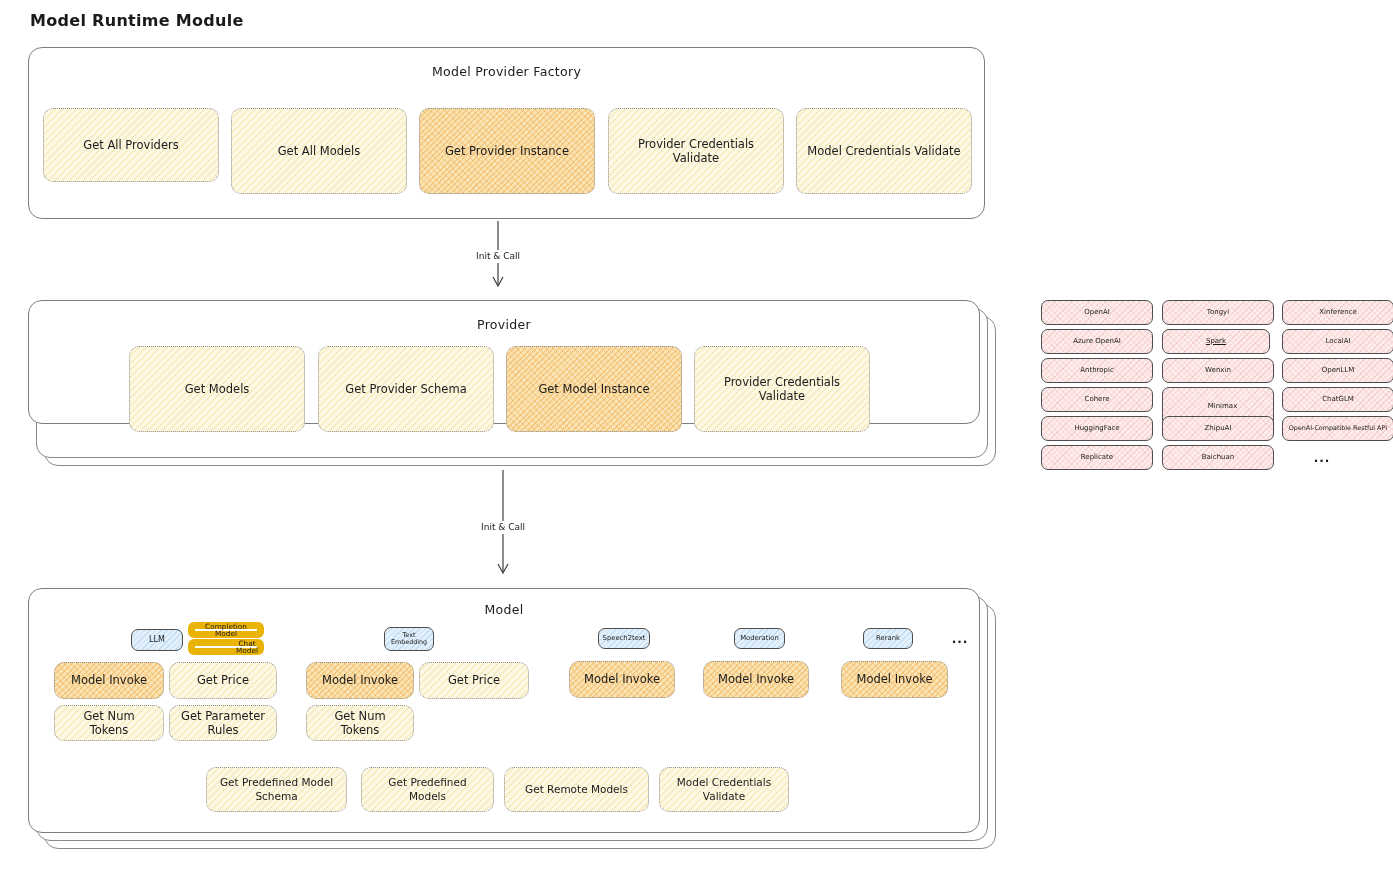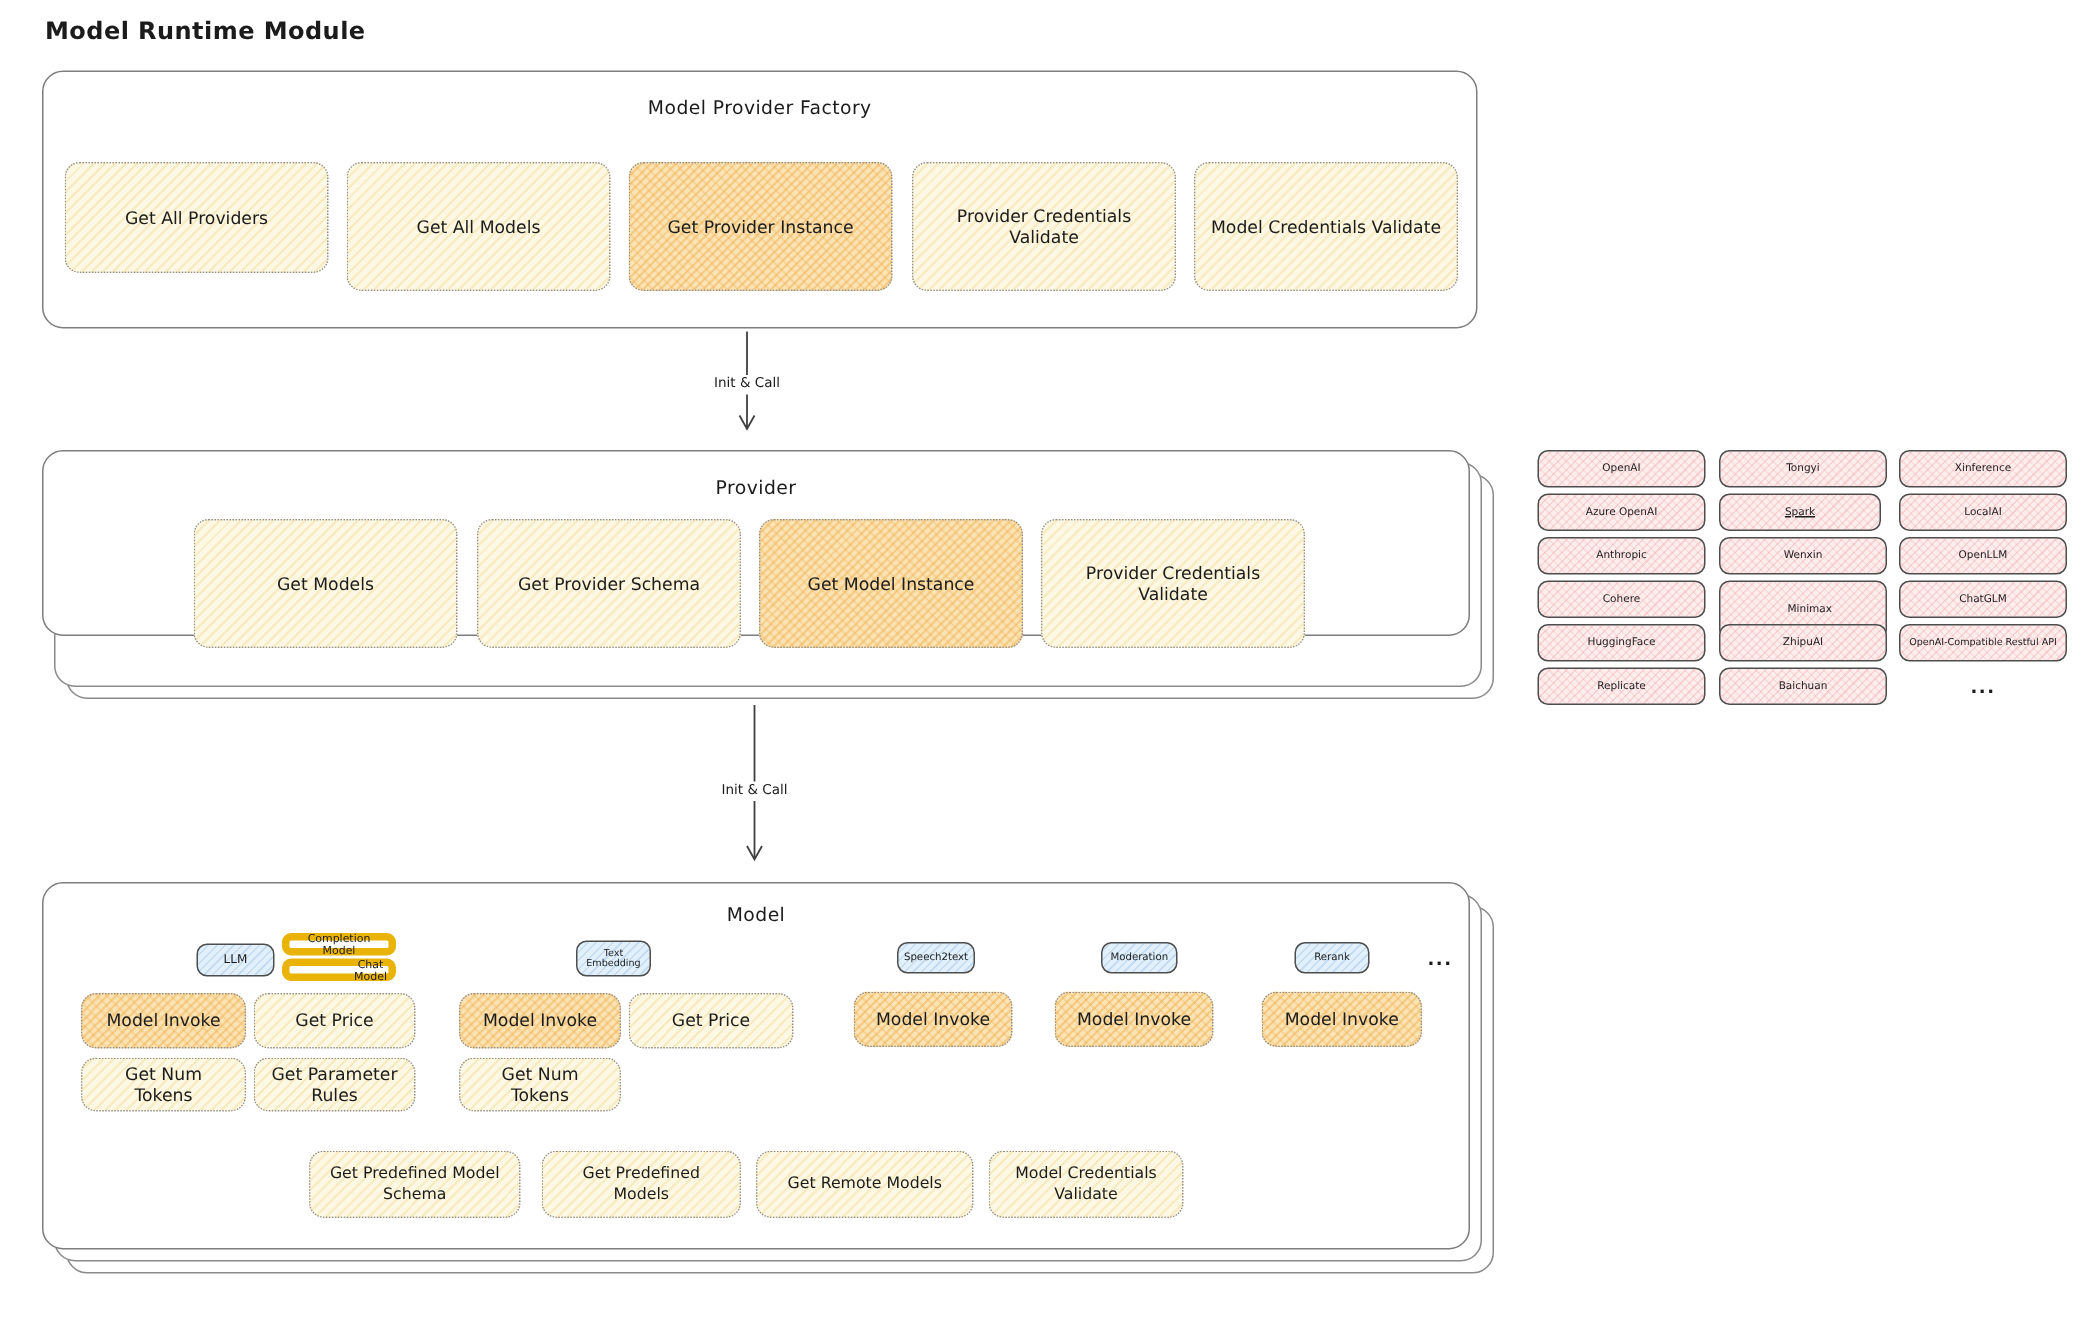--- a/index.html
+++ b/index.html
@@ -34,36 +34,36 @@
   }
   .fn.small-fn{font-size:10.5px;}
   
   .pink{
     display:flex;align-items:center;justify-content:center;text-align:right;
     border:1px solid #4d4d4d;border-radius:7px;
     background-color:#fdeded;
     background-image:
       repeating-linear-gradient(-45deg,rgba(231,120,120,.22) 0 1px,transparent 1px 4px),
       repeating-linear-gradient(45deg,rgba(231,120,120,.13) 0 1px,transparent 1px 4px);
-    font-size:7px;line-height:1.1;padding:1px 3px;
+    font-size:7px;line-height:1.1;padding:1px 3px;margin-left:16px;
   }
   .pink.tiny{font-size:6.4px;}
   
   .tag-blue{
     display:flex;align-items:center;justify-content:center;text-align:center;
     border:1px solid #4d4d4d;border-radius:7px;
     background-color:#e2f0fb;
     background-image:repeating-linear-gradient(-45deg,rgba(110,165,215,.25) 0 1px,transparent 1px 4px);
     font-size:7.5px;line-height:1.15;padding:1px 3px;
   }
   .tag-blue.two-line{font-size:6.4px;}
   
   .tag-white{
     display:flex;align-items:center;justify-content:center;text-align:center;
-    border:5px solid #eab308;border-radius:6px;background:#fff;
+    border:7px solid #eab308;border-radius:6px;background:#fff;
     font-size:7.3px;line-height:1;padding:1px 2px;
   }
   .arrow-label{
     text-align:center;font-size:9px;background:#fff;line-height:1.2;padding:1px 0;
   }
   .dots{font-size:12px;font-weight:700;letter-spacing:1px;display:flex;align-items:center;justify-content:center;}
   svg.arrow{overflow:visible;}
 </style>
 </head>
 <body>

